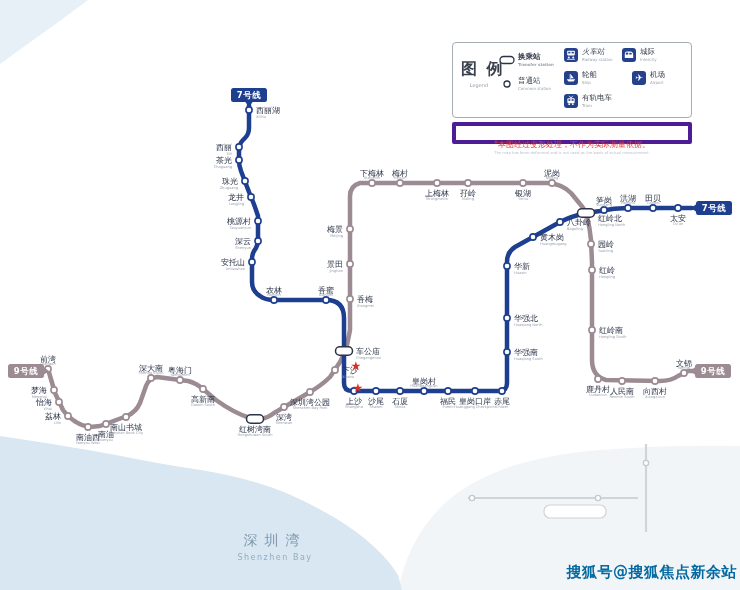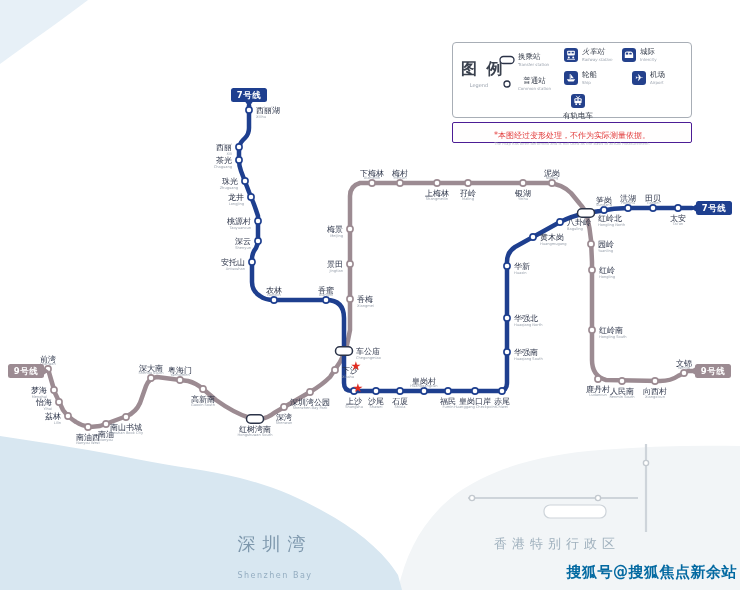--- a/index.html
+++ b/index.html
@@ -13,26 +13,26 @@
   .legend{position:absolute;left:452px;top:42px;width:240px;height:76px;background:#fff;
           border:1px solid #a8aeb6;border-radius:4px}
   .legend-items{position:absolute;inset:0}
   .legend-title{position:absolute;left:8px;top:16px;width:36px;text-align:center}
   .lt-zh{font-size:16px;font-weight:700;color:#3a414e;letter-spacing:2px;white-space:nowrap}
   .lt-en{font-size:5px;color:#9aa2ad;margin-top:2px}
   .lg-item{position:absolute;display:flex;align-items:center;gap:3px}
   .lg-zh{font-size:7.5px;color:#3a414e;line-height:1.15;white-space:nowrap}
   .lg-en{font-size:4px;color:#9aa2ad;white-space:nowrap}
   .note{position:absolute;left:452px;top:122px;width:240px;height:21px;background:#fffefe;
-        border:1px solid #4c1d95;border-radius:2px;text-align:center;padding-top:8px}
+        border:4px solid #4c1d95;border-radius:2px;text-align:center;padding-top:14px}
   .note-zh{font-size:8px;color:#e23b3b;line-height:1.2}
   .note-en{font-size:3.8px;color:#b9bfc7}
   .geo-label{position:absolute;text-align:center}
-  .geo-zh{font-size:18px;color:#7d97ac;letter-spacing:7px}
-  .geo-en{font-size:8px;color:#94adc1;letter-spacing:1.5px;margin-top:15px}
+  .geo-zh{font-size:14px;color:#7d97ac;letter-spacing:7px}
+  .geo-en{font-size:8px;color:#94adc1;letter-spacing:1.5px;margin-top:3px}
   .geo-bay{left:190px;top:532px;width:170px}
   .geo-hk{left:437px;top:535px;width:240px}
   .geo-hk .geo-zh{font-size:13px;letter-spacing:5px;color:#9fb0bd}
   .geo-hk .geo-en{font-size:6.5px;color:#aebdc9}
   .watermark{position:absolute;right:3px;bottom:8px;font-size:15px;color:#0369a1;
              font-weight:600;letter-spacing:.5px}
 </style>
 </head>
 <body>
 
@@ -379,30 +379,30 @@
         </g>
       </g>
   </svg>
 
   <div class="legend">
     <div class="legend-title">
       <div class="lt-zh">图 例</div>
       <div class="lt-en">Legend</div>
     </div>
     <div class="legend-items" id="legend-items">
-        <div class="lg-item" style="left: 46px; top: 9px;">
+        <div class="lg-item" style="left: 46px; top: 9px; font-weight: bold;">
           <svg class="lg-ic" width="16" height="16" viewBox="0 0 16 16">
             <rect x="1" y="4.5" width="14" height="7" rx="3.5" fill="#fff" stroke="#2b3348" stroke-width="1.3"></rect>
           </svg>
           <div class="lg-txt">
             <div class="lg-zh">换乘站</div>
             <div class="lg-en">Transfer station</div>
           </div>
         </div>
-        <div class="lg-item" style="left: 46px; top: 33px; text-align: center;">
+        <div class="lg-item" style="left: 46px; top: 33px;">
           <svg class="lg-ic" width="16" height="16" viewBox="0 0 16 16">
             <circle cx="8" cy="8" r="3" fill="#fff" stroke="#2b3348" stroke-width="1.3"></circle>
           </svg>
           <div class="lg-txt">
             <div class="lg-zh">普通站</div>
             <div class="lg-en">Common station</div>
           </div>
         </div>
         <div class="lg-item" style="left: 110px; top: 4px; font-style: italic;">
           <svg class="lg-ic" width="16" height="16" viewBox="0 0 16 16">
@@ -424,21 +424,21 @@
             <rect x="1" y="1" width="14" height="14" rx="3" fill="#24418c"></rect>
             <path d="M3.8 9.2 L12.2 9.2 L10.6 11.6 L5.4 11.6 Z" fill="#fff"></path>
             <path d="M7.2 4 L7.2 9" stroke="#fff" stroke-width="0.9"></path>
             <path d="M7.9 4.4 L10.8 8.2 L7.9 8.2 Z" fill="#fff"></path>
           </svg>
           <div class="lg-txt">
             <div class="lg-zh">轮船</div>
             <div class="lg-en">Ship</div>
           </div>
         </div>
-        <div class="lg-item" style="left: 110px; top: 50px; flex-direction: column;">
+        <div class="lg-item" style="left: 110px; top: 50px;">
           <svg class="lg-ic" width="16" height="16" viewBox="0 0 16 16">
             <rect x="1" y="1" width="14" height="14" rx="3" fill="#24418c"></rect>
             <rect x="4.4" y="5.2" width="7.2" height="5" rx="1" fill="#fff"></rect>
             <rect x="5.4" y="6.2" width="2" height="1.6" fill="#24418c"></rect>
             <rect x="8.6" y="6.2" width="2" height="1.6" fill="#24418c"></rect>
             <path d="M6.2 2.8 L8 5.2 L9.8 2.8" stroke="#fff" stroke-width="0.8" fill="none"></path>
             <circle cx="6.2" cy="11.2" r="0.9" fill="#fff"></circle>
             <circle cx="9.8" cy="11.2" r="0.9" fill="#fff"></circle>
           </svg>
           <div class="lg-txt">
@@ -475,17 +475,16 @@
     <div class="note-zh">*本图经过变形处理，不作为实际测量依据。</div>
     <div class="note-en">The map has been deformed and is not used as the basis of actual measurement.</div>
   </div>
 
   <div class="geo-label geo-bay">
     <div class="geo-zh">深圳湾</div>
     <div class="geo-en">Shenzhen Bay</div>
   </div>
 
   <div class="geo-label geo-hk">
-    <div class="geo-zh">香港特别行政区</div>
   </div>
 
   <div class="watermark">搜狐号@搜狐焦点新余站</div>
 </div>
 
 </body></html>

